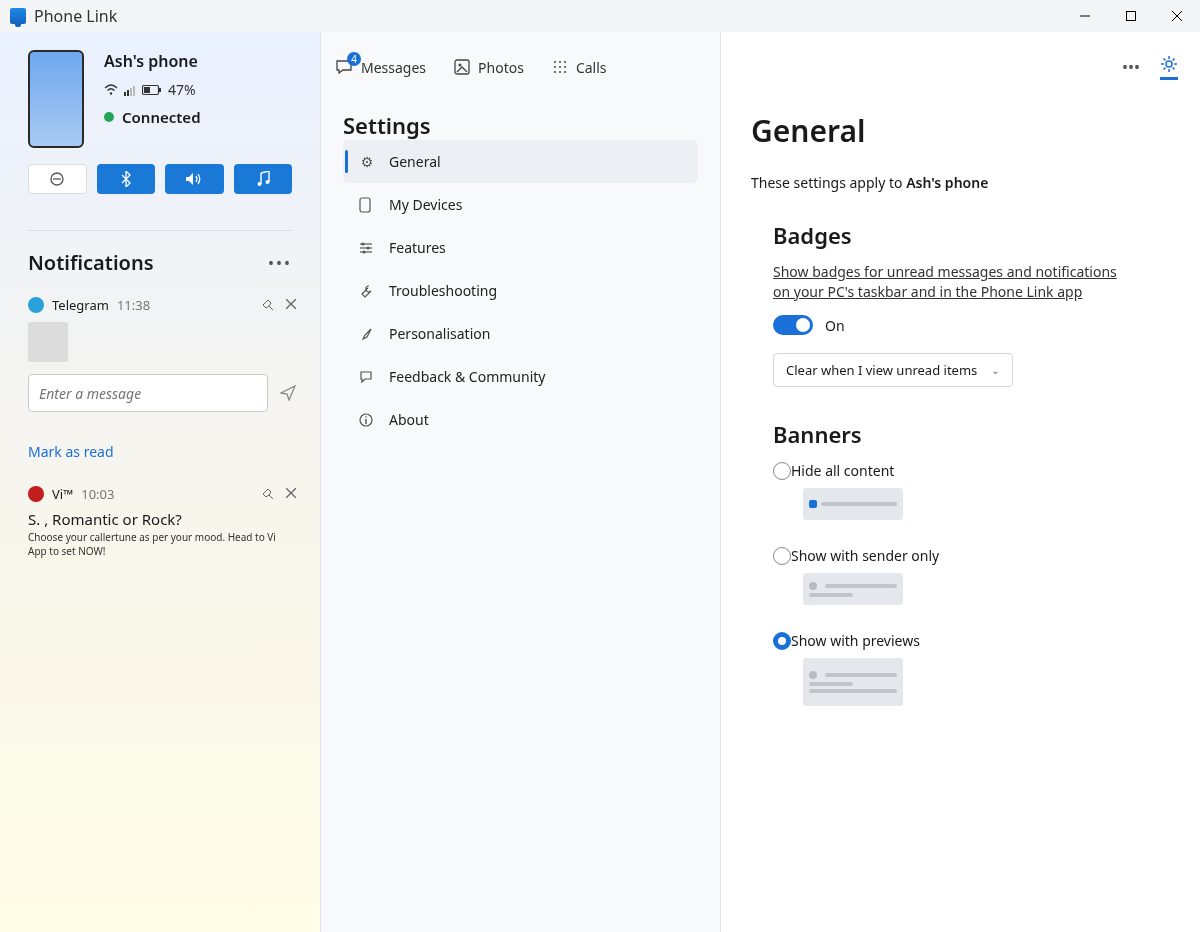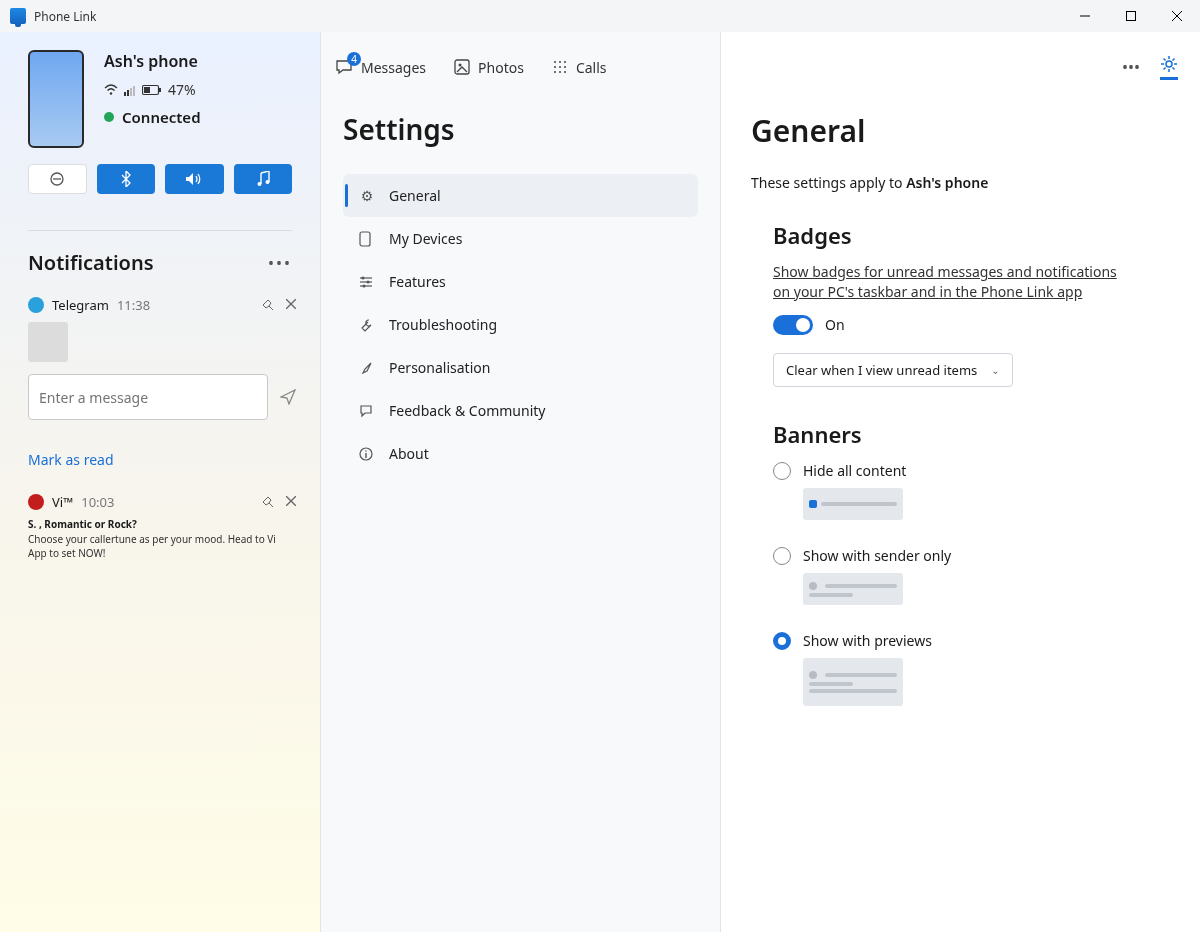--- a/index.html
+++ b/index.html
@@ -3,21 +3,21 @@
 <meta charset="utf-8">
 <style>
   * { box-sizing: border-box; margin:0; padding:0; font-family: "Segoe UI", system-ui, sans-serif; }
   body { width:1200px; height:932px; background:#f3f5f7; color:#1a1a1a; overflow:hidden; }
 
   
   .titlebar { height:32px; display:flex; align-items:center; justify-content:space-between; padding:0 0 0 10px; background:#f3f5f7;}
   .titlebar-left { display:flex; align-items:center; gap:8px;}
   .app-icon { width:16px; height:16px; border-radius:2px; background:linear-gradient(#1e88e5,#1565c0); position:relative;}
   .app-icon::after{content:"";position:absolute;width:6px;height:4px;background:#1565c0;bottom:-3px;left:5px;border-radius:0 0 2px 2px;}
-  .titlebar-title { font-size:12px; color:#333;}
+  .titlebar-title { font-size:16px; color:#333;}
   .win-controls { display:flex;}
   .win-btn { width:46px; height:32px; display:flex; align-items:center; justify-content:center; font-size:10px; color:#000;}
 
   .app-body { display:flex; height:900px;}
 
   
   .left { width:320px; background:linear-gradient(180deg, #eaf1ff 0%, #f8f5ec 55%, #fffde7 100%); padding:18px 0 0 0; display:flex; flex-direction:column;}
   .device-section { padding:0 28px 18px 28px;}
   .device-row { display:flex; gap:20px;}
   .phone-img { width:56px; height:98px; border:2px solid #2a2a2a; border-radius:6px; background:linear-gradient(#6fa8f0,#a8caf2);}
@@ -37,62 +37,62 @@
   .more-h{ font-size:16px; color:#555; letter-spacing:2px;}
 
   .notif-card{ padding:10px 24px 14px 28px;}
   .notif-top{ display:flex; align-items:center; gap:8px; font-size:13px;}
   .notif-app-icon{ width:16px;height:16px;border-radius:50%;}
   .notif-time{ color:#777;}
   .notif-actions-inline{ margin-left:auto; display:flex; gap:12px; color:#666;}
   .pin-ic,.x-ic{ font-size:12px;}
   .notif-preview-img{ width:40px;height:40px;background:#dcdcdc;border-radius:3px;margin-top:8px;}
   .notif-input-row{ display:flex; gap:12px; align-items:center; margin-top:12px;}
-  .notif-input{ flex:1; height:46px; padding:4px 10px; border:1px solid #c8c8c8; border-radius:4px; background:#fff; font-size:14px; color:#888;}
+  .notif-input{ flex:1; height:38px; padding:4px 10px; border:1px solid #c8c8c8; border-radius:4px; background:#fff; font-size:14px; color:#888;font-style:italic;}
   .send-ic{ color:#777; font-size:16px;}
   .mark-read{ color:#1a6fd9; font-size:14px; margin-top:30px; cursor:pointer;}
 
-  .notif-title{ font-weight:700; font-size:10px; margin-top:6px;}
+  .notif-title{ font-weight:400; font-size:15px; margin-top:6px;}
   .notif-body{ font-size:10px; color:#333; margin-top:2px; line-height:1.35;}
 
   
   .center{ width:400px; background:#f7f9fb; border-left:1px solid #e0e5eb; position:relative;}
   .tabs{ display:flex; gap:28px; padding:18px 14px 0 14px; align-items:center; height:52px;}
   .tab{ display:flex; align-items:center; gap:8px; font-size:14px; color:#333;}
   .tab .ic{ position:relative;}
   .badge{ position:absolute; top:-6px; right:-8px; background:#1a6fd9; color:#fff; font-size:10px; width:14px;height:14px;border-radius:50%;display:flex;align-items:center;justify-content:center;}
   .center-main{ padding:26px 22px;}
-  .center-main h1{ font-size:28px; font-weight:600; margin-bottom:26px;}
+  .center-main h1{ font-size:22px; font-weight:600; }
   .nav-list{ display:flex; flex-direction:column;}
   .nav-item{ display:flex; align-items:center; gap:14px; padding:12px 16px; font-size:14px; border-radius:6px; color:#222;}
   .nav-item.active{ background:#eceff3; position:relative;}
   .nav-item.active::before{content:"";position:absolute;left:2px;top:10px;bottom:10px;width:3px;background:#1a6fd9;border-radius:2px;}
   .nav-ic{ width:16px; text-align:center; color:#555;}
 
   
   .right{ flex:1; background:#fff; border-left:1px solid #e0e5eb; position:relative;}
   .right-top{ display:flex; justify-content:flex-end; gap:20px; padding:18px 22px 0 22px; align-items:center; height:52px;}
   .top-ic{ color:#555; font-size:16px;}
   .gear-active{ color:#1a6fd9; border-bottom:3px solid #1a6fd9; padding-bottom:4px;}
   .right-main{ padding:26px 30px 30px 30px;}
   .right-main h1{ font-size:30px; font-weight:600; margin-bottom:22px;}
   .applies{ font-size:14px; margin-bottom:28px;}
   .applies b{ font-weight:600;}
   .section{ margin:0 0 32px 22px;}
   .section h2{ font-size:22px; font-weight:600; margin-bottom:12px;}
   .section p{ font-size:14px; color:#333; margin-bottom:14px; line-height:1.4; max-width:360px;text-decoration:underline;}
-  .toggle-row{ display:flex; align-items:flex-start; gap:12px; margin-bottom:18px;}
+  .toggle-row{ display:flex; align-items:center; gap:12px; margin-bottom:18px;}
   .toggle{ width:40px;height:20px;border-radius:10px;background:#1a6fd9;position:relative;}
   .toggle::after{content:"";position:absolute;width:14px;height:14px;border-radius:50%;background:#fff;top:3px;right:3px;}
   .toggle-label{ font-size:14px;}
   .dropdown{ display:inline-flex; align-items:center; gap:14px; border:1px solid #d0d5db; border-radius:4px; padding:7px 12px; font-size:13px; background:#fff;}
   .chev{ font-size:10px; color:#666;}
 
   .radio-opt{ display:flex; flex-direction:column; gap:8px; margin-bottom:26px;}
-  .radio-row{ display:flex; align-items:center; gap:12px;}
+  .radio-row{ display:flex; align-items:center; }
   .radio{ width:18px;height:18px;border-radius:50%;border:1.5px solid #888;}
   .radio.checked{ border:5px solid #1a6fd9;}
   .radio-label{ font-size:14px;}
   .preview-card{ width:100px;height:32px;background:#e4e8ec;border-radius:3px;margin-left:30px;display:flex;flex-direction:column;justify-content:center;gap:3px;padding:5px 6px;}
   .preview-card.tall{height:48px;}
   .pline{height:4px;background:#c0c5cb;border-radius:2px;}
   .pline.short{width:50%;}
   .pdot{width:8px;height:8px;border-radius:2px;background:#1a6fd9;display:inline-block;margin-right:4px;}
   .pdot.grey{background:#b8bcc2;border-radius:50%;}
 

